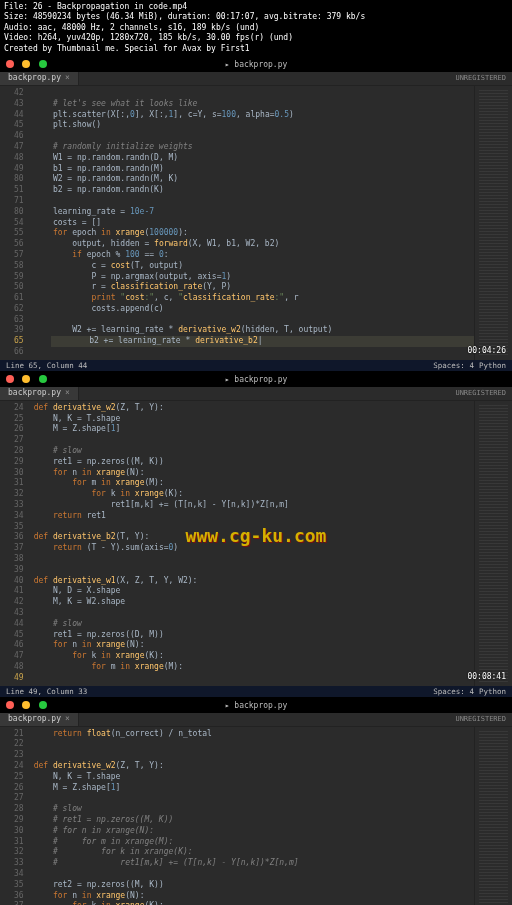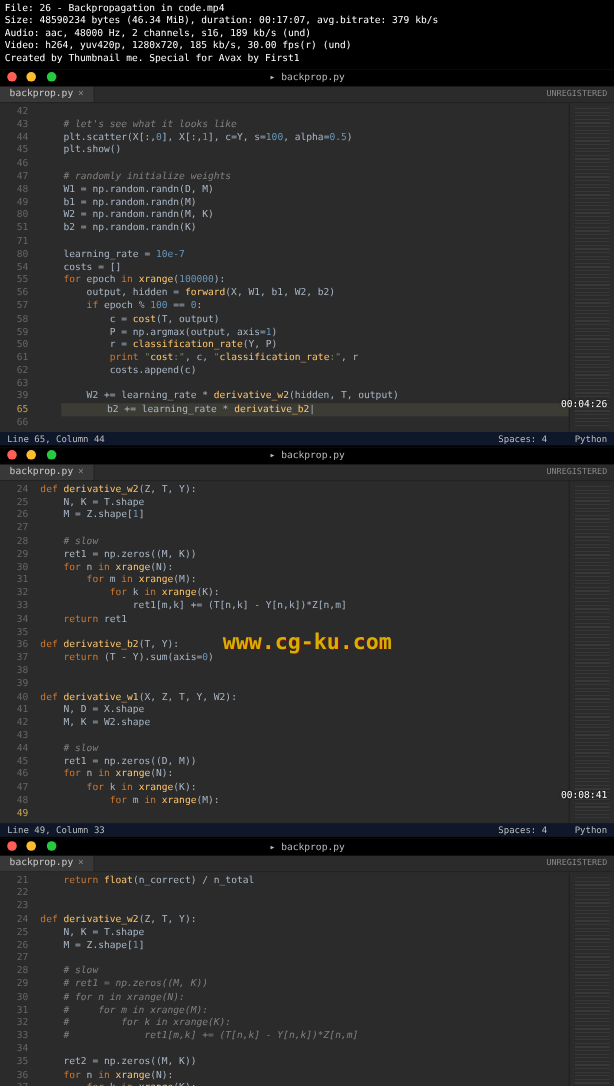--- a/index.html
+++ b/index.html
@@ -113,25 +113,25 @@
   }
   .status {
     background: #0f172a;
     color: #bbb;
     font-size: 7.5px;
     display: flex;
     justify-content: space-between;
     padding: 1px 6px;
     position: relative;
   }
-  .status .right { display: flex; gap: 23px; }
+  .status .right { display: flex; gap: 5px; }
   .timestamp {
     position: absolute;
     right: 6px;
-    bottom: 30px;
+    bottom: 16px;
     font-size: 8px;
     color: #fff;
     z-index: 3;
     text-shadow: 0 0 2px #000;
   }
   
   .kw  { color: #cc7832; }      
   .fn  { color: #ffc66d; }      
   .var { color: #a9b7c6; }      
   .str { color: #6a8759; }      

